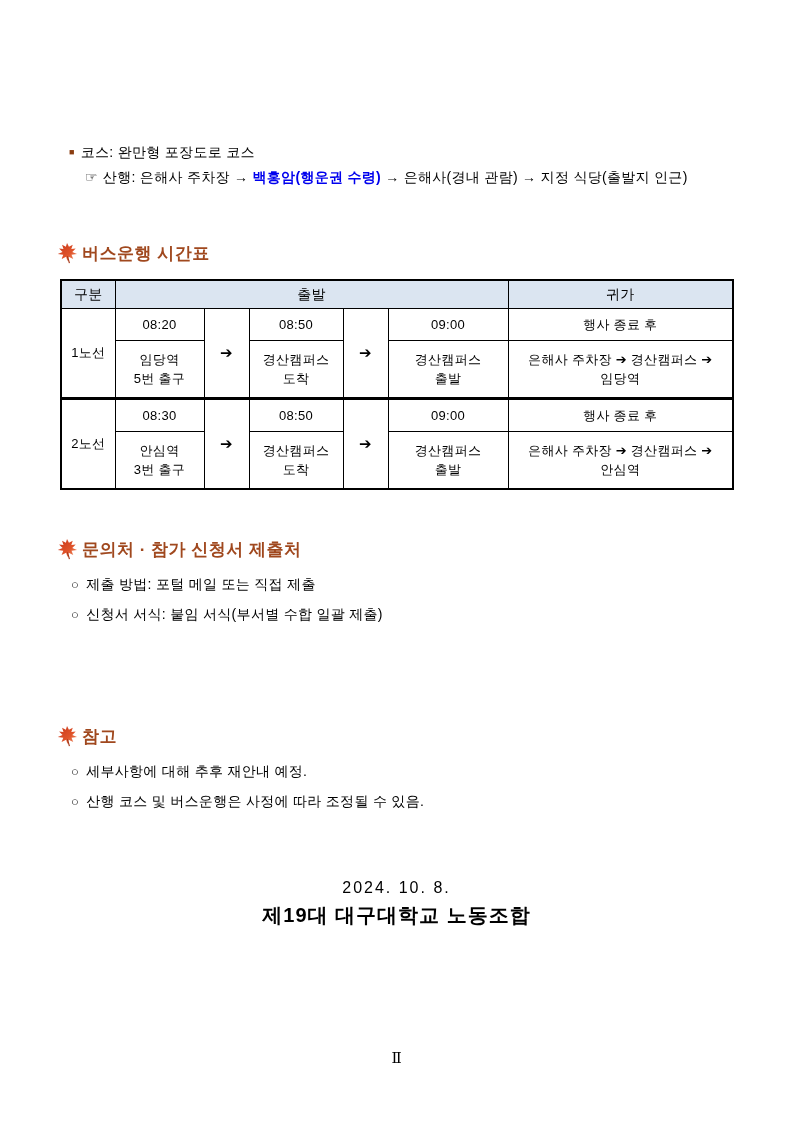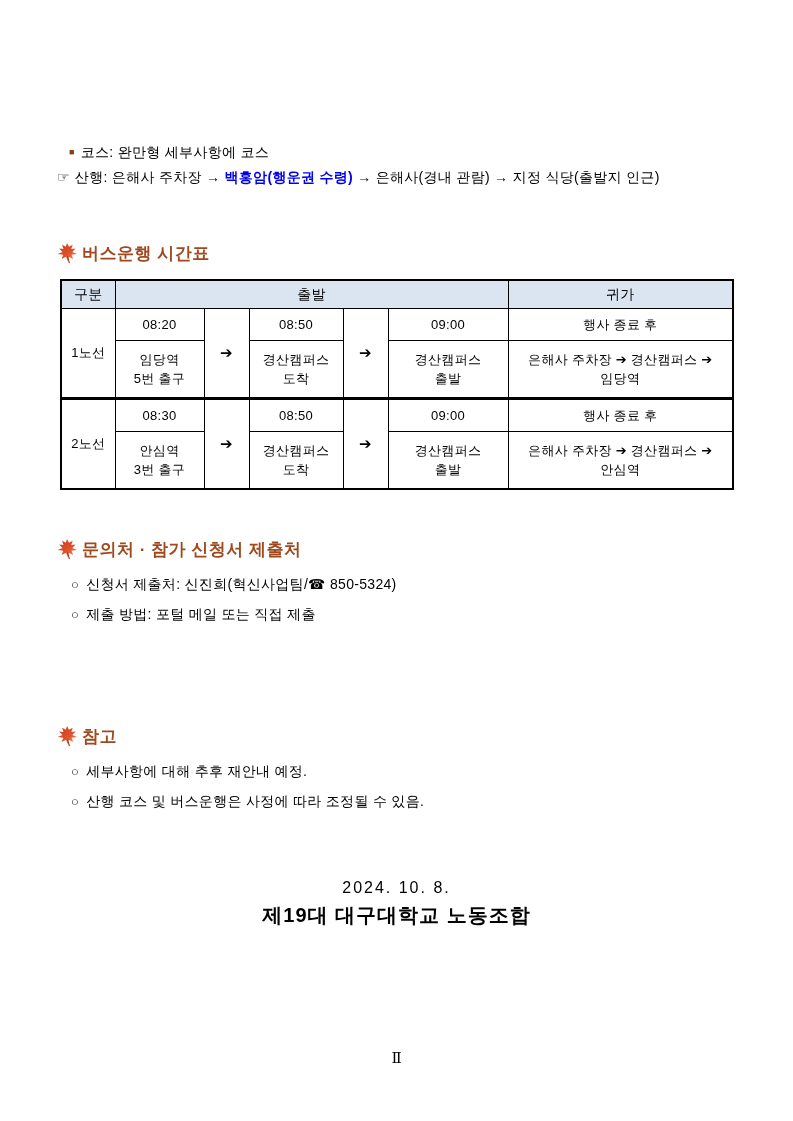--- a/index.html
+++ b/index.html
@@ -10,21 +10,21 @@
   
   .sec{position:absolute;left:57px;}
   .sec-title{display:flex;align-items:center;gap:4px;}
   .sec-title .t{font-size:17px;font-weight:bold;color:#a0481e;letter-spacing:0.5px;}
   .sec-title .t .u{text-decoration:underline;text-underline-offset:3px;}
   .leaf{width:21px;height:21px;flex:0 0 auto;}
   
   .line{font-size:14px;letter-spacing:0.3px;line-height:20px;color:#000;}
   .course-line1{margin-top:11px;margin-left:12px;}
   .sq{color:#8a3c10;font-size:9px;vertical-align:2px;margin-right:6px;}
-  .course-line2{margin-top:5px;}
+  .course-line2{margin-top:5px;margin-left:28px;}
   .hand{margin-right:5px;}
   .blue{color:#0000ee;font-weight:bold;}
   
   .bus-table{
     position:absolute;left:60px;top:279px;border-collapse:collapse;table-layout:fixed;
     width:618px;font-size:13px;letter-spacing:0.3px;
   }
   .bus-table td{border:1px solid #000;text-align:center;vertical-align:middle;padding:0 2px;}
   .bus-table tr.hdr td{background:#dbe5f1;height:27px;font-size:14px;}
   .bus-table{border:2px solid #000;}
@@ -62,21 +62,21 @@
       <path d="M10.5 0 L12.5 4 L16.5 1.8 L15 6.3 L19.6 5.8 L16 9.3 L21 11.6 L15.2 12.4 L17 16.8 L12.2 14.4 L11 19 L9.6 14.4 L4.8 16.8 L6.6 12.4 L0.8 11.6 L5.8 9.3 L2.2 5.8 L6.8 6.3 L5.3 1.8 L9.3 4 Z" fill="url(#leafgrad)"></path>
       <path d="M11 14 L13 21" stroke="#a2300f" stroke-width="1.2" fill="none"></path>
     </symbol>
   </defs>
 </svg>
 
 <div class="page">
 
   <div class="sec" style="top:131px;">
     <div class="line course-line1">
-      <span class="sq">■</span><span>코스: 완만형 세부사항에 코스</span>
+      <span class="sq">■</span><span>코스: 완만형 포장도로 코스</span>
     </div>
     <div class="line course-line2">
       <span class="hand">☞</span><span>산행: 은해사 주차장 → </span><span class="blue">백홍암(행운권 수령)</span><span> → 은해사(경내 관람) → 지정 식당(출발지 인근)</span>
     </div>
   </div>
 
   <div class="sec" style="top:242px;">
     <div class="sec-title">
       <svg class="leaf">
           <use href="#leaf"></use>
@@ -145,22 +145,22 @@
     </table>
 
   <div class="sec" style="top:538px;">
     <div class="sec-title">
       <svg class="leaf">
           <use href="#leaf"></use>
         </svg>
       <span class="t">문의처 · 참가 신청서 제출처</span>
     </div>
     <div class="blist">
-      <div class="bitem"><span class="circ">○</span><span>신청서 제출처: 신진희(혁신사업팀/☎ 850-5324)</span></div>
       <div class="bitem"><span class="circ">○</span><span>제출 방법: 포털 메일 또는 직접 제출</span></div>
+      <div class="bitem"><span class="circ">○</span><span>신청서 서식: 붙임 서식(부서별 수합 일괄 제출)</span></div>
     </div>
   </div>
 
   <div class="sec" style="top:725px;">
     <div class="sec-title">
       <svg class="leaf">
           <use href="#leaf"></use>
         </svg>
       <span class="t">참고</span>
     </div>

